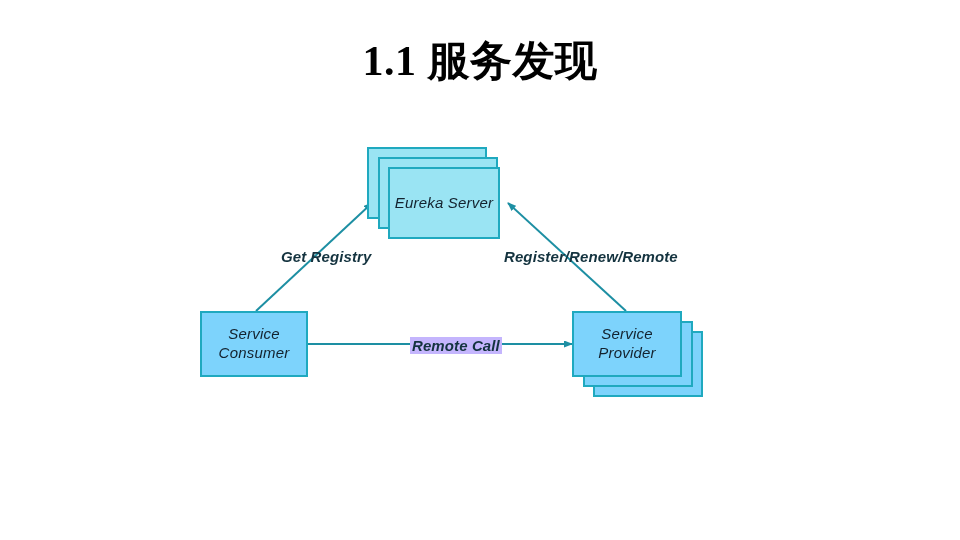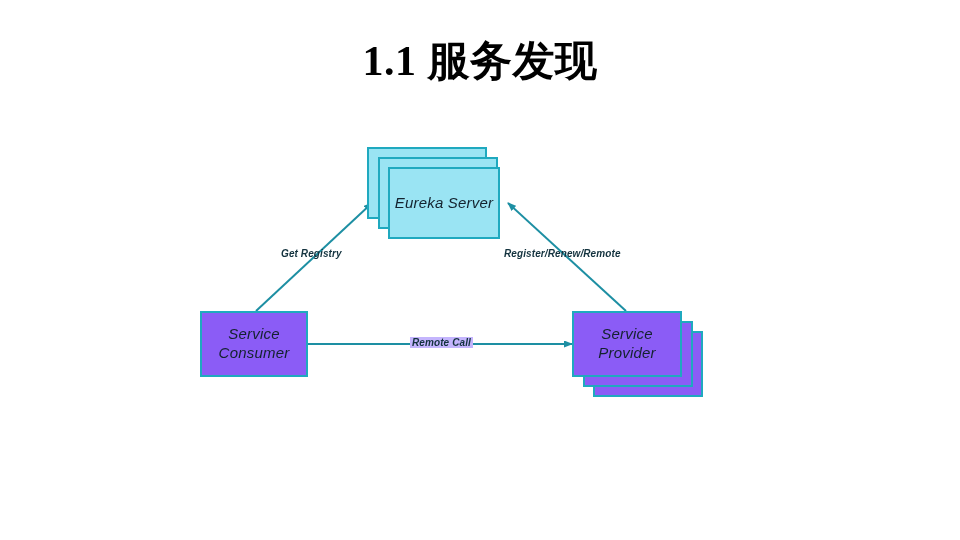--- a/index.html
+++ b/index.html
@@ -49,34 +49,34 @@
   .node-box {
     position: absolute;
     box-sizing: border-box;
     border: 2px solid #1fa9bf;
     display: flex;
     align-items: center;
     justify-content: center;
     text-align: center;
   }
   .box-cyan { background: #9ae4f3; }
-  .box-yellow { background: #8b5cf6; }
+  .box-yellow { background: #7dd3fc; }
   .node-label {
     font-family: "Liberation Sans", sans-serif;
     font-size: 15px;
     font-weight: 400;
     color: #13222e;
     line-height: 1.25;
     letter-spacing: 0.2px;
     white-space: pre-line;
   }
   .edge-label {
     position: absolute;
     font-family: "Liberation Sans", sans-serif;
-    font-size: 10px;
+    font-size: 15px;
     font-weight: bold;
     color: #14333f;
     letter-spacing: 0.1px;
     white-space: nowrap;
   }
   .edge-label.center-on-line {
     background: #c4b5fd;
     padding: 0 2px;
   }
 </style>

